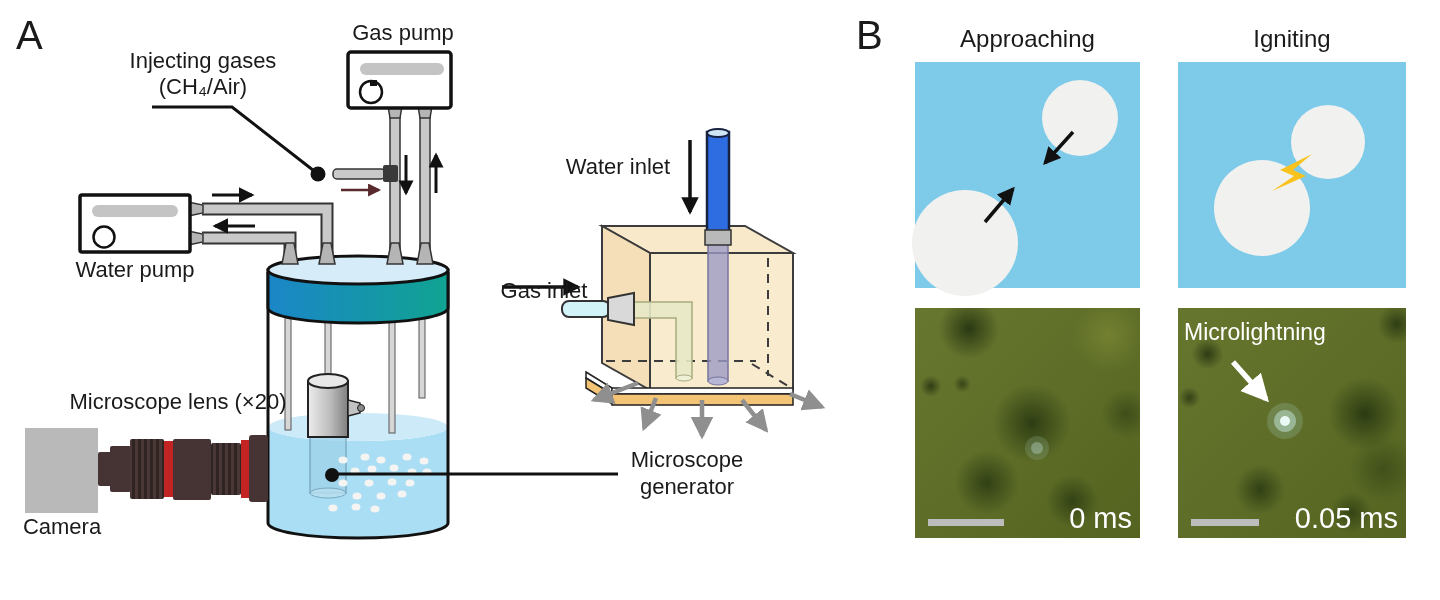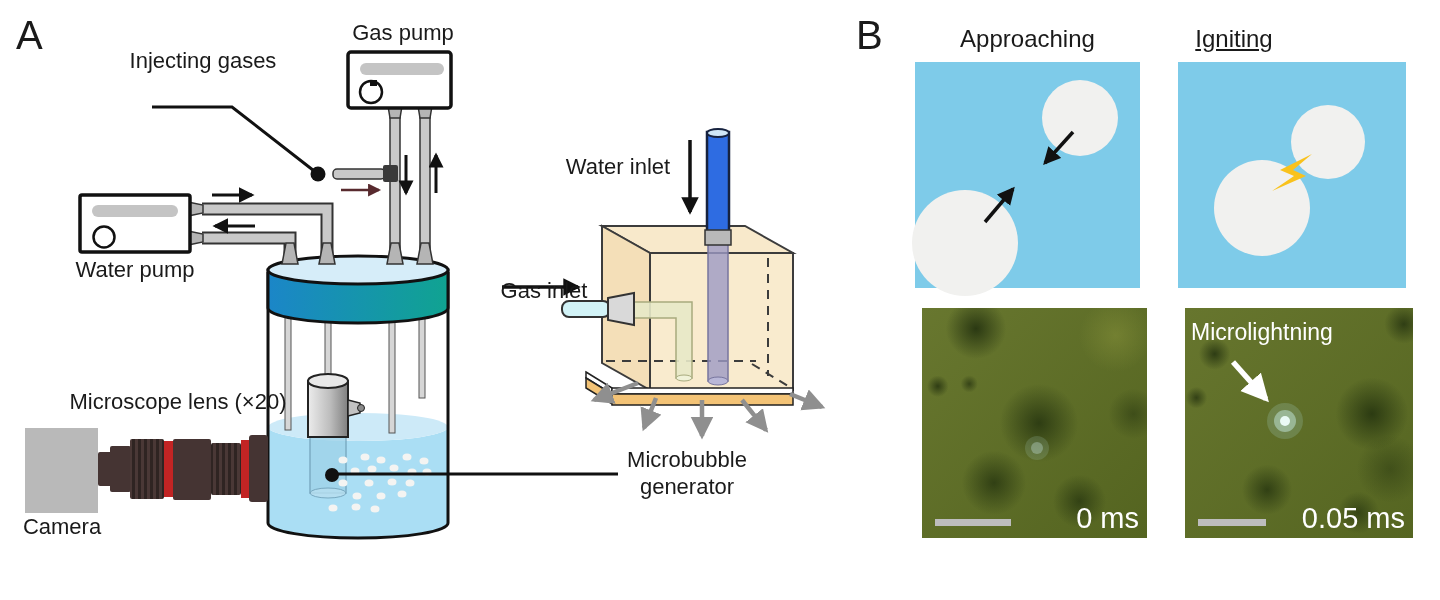--- a/index.html
+++ b/index.html
@@ -3,21 +3,21 @@
 <meta charset="utf-8">
 <style>
   html,body{margin:0;padding:0;background:#fff;}
   .fig{position:relative;width:1440px;height:600px;background:#ffffff;overflow:hidden;
        font-family:"Liberation Sans","DejaVu Sans",sans-serif;color:#1a1a1a;}
   .lbl{position:absolute;line-height:1.18;white-space:pre;}
   .panel-letter{font-size:40px;}
   .cap{font-size:22px;text-align:center;white-space:normal;}
   .b-title{font-size:24px;text-align:center;}
   .sq{position:absolute;background:#7ecbe9;}
-  .micro{position:absolute;background-color:#5f6e27;margin-left:7px;}
+  .micro{position:absolute;background-color:#5f6e27;}
   .micro1{background-image:
     radial-gradient(circle 42px at 24% 9%,  rgba(28,42,12,.80), rgba(28,42,12,0) 72%),
     radial-gradient(circle 15px at 7% 34%,  rgba(25,38,10,.70), rgba(25,38,10,0) 72%),
     radial-gradient(circle 12px at 21% 33%, rgba(25,38,10,.60), rgba(25,38,10,0) 72%),
     radial-gradient(circle 56px at 52% 50%, rgba(30,45,12,.75), rgba(30,45,12,0) 70%),
     radial-gradient(circle 46px at 32% 76%, rgba(30,45,12,.70), rgba(30,45,12,0) 70%),
     radial-gradient(circle 38px at 70% 84%, rgba(30,45,12,.65), rgba(30,45,12,0) 70%),
     radial-gradient(circle 36px at 94% 46%, rgba(35,50,14,.50), rgba(35,50,14,0) 70%),
     radial-gradient(circle 52px at 86% 12%, rgba(140,150,60,.45), rgba(140,150,60,0) 70%),
     linear-gradient(135deg,#68772f,#546420);}
@@ -228,25 +228,26 @@
     <circle cx="1037" cy="448" r="6" fill="rgba(200,230,225,0.35)"></circle>
     <circle cx="1285" cy="421" r="18" fill="rgba(170,215,205,0.22)"></circle>
     <circle cx="1285" cy="421" r="11" fill="rgba(195,232,222,0.5)"></circle>
     <circle cx="1285" cy="421" r="5" fill="#eafaf6"></circle>
     <line x1="1233" y1="362" x2="1266" y2="399" stroke="#ffffff" stroke-width="5.5" marker-end="url(#mW)"></line>
   </svg>
 
   <div class="lbl panel-letter" style="left:16px;top:12px;">A</div>
   <div class="lbl cap" style="left:348px;top:20px;width:110px;">Gas pump</div>
   <div class="lbl cap" style="left:110px;top:48px;width:186px;">Injecting gases</div>
+  <div class="lbl cap" style="left:110px;top:74px;width:186px;">(CH₄/Air)</div>
   <div class="lbl cap" style="left:75px;top:257px;width:120px;">Water pump</div>
   <div class="lbl cap" style="left:58px;top:389px;width:240px;">Microscope lens (×20)</div>
   <div class="lbl cap" style="left:22px;top:514px;width:80px;">Camera</div>
   <div class="lbl cap" style="left:556px;top:154px;width:124px;">Water inlet</div>
   <div class="lbl cap" style="left:494px;top:250px;width:100px;margin-top:28px;">Gas inlet</div>
-  <div class="lbl cap" style="left:612px;top:447px;width:150px;">Microbubble</div>
+  <div class="lbl cap" style="left:612px;top:447px;width:150px;">Microscope</div>
   <div class="lbl cap" style="left:612px;top:474px;width:150px;">generator</div>
 
   <div class="lbl panel-letter" style="left:856px;top:12px;">B</div>
   <div class="lbl b-title" style="left:915px;top:25px;width:225px;">Approaching</div>
-  <div class="lbl b-title" style="left:1120px;top:25px;width:228px;text-decoration:underline;">Igniting</div>
+  <div class="lbl b-title" style="left:1178px;top:25px;width:228px;">Igniting</div>
 
 </div>
 
 </body></html>

